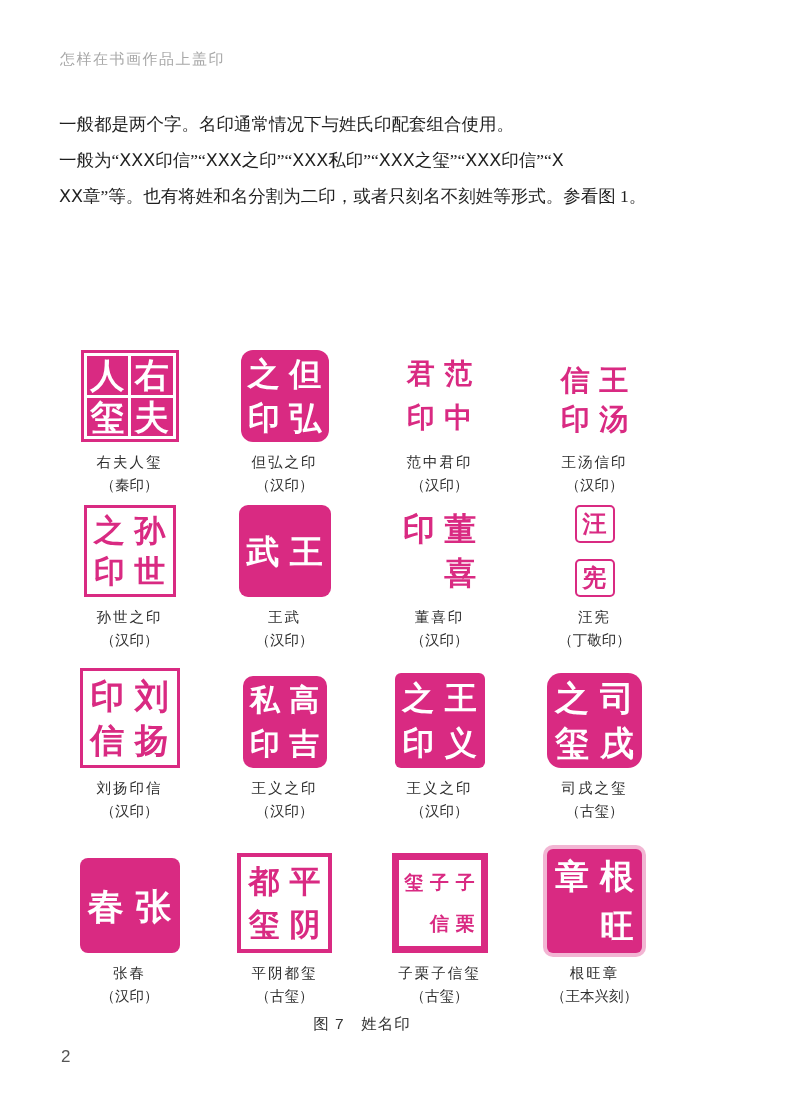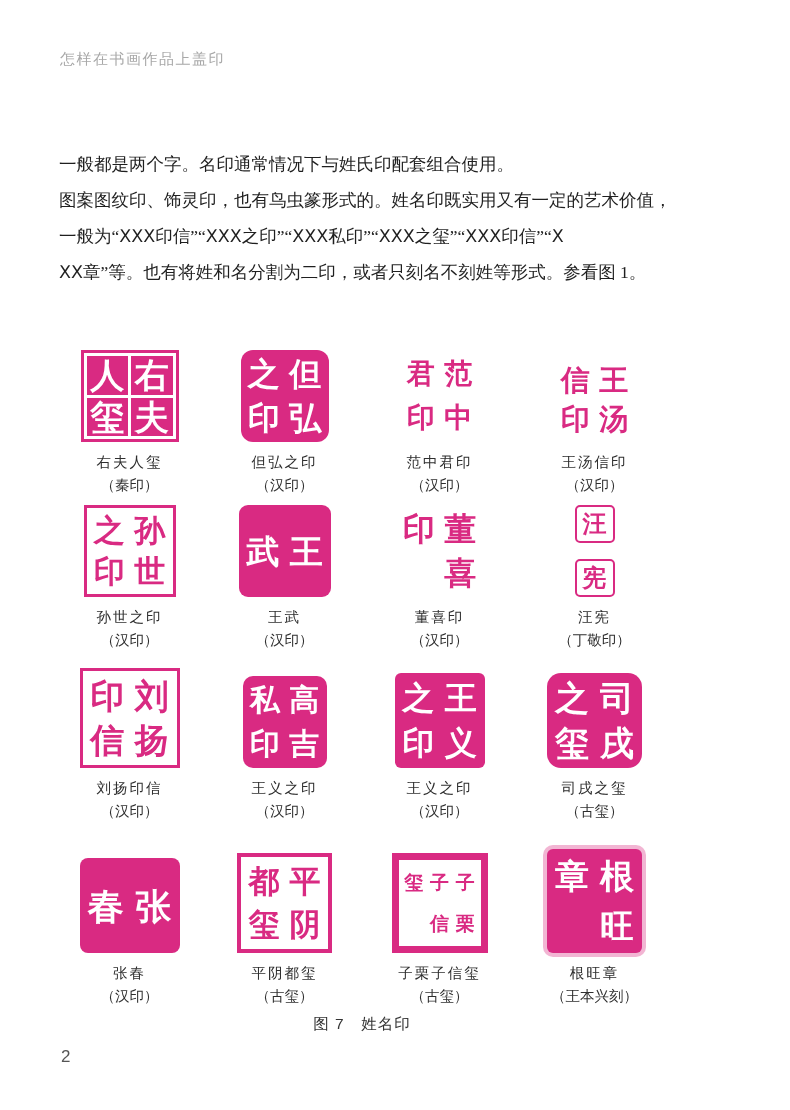--- a/index.html
+++ b/index.html
@@ -7,21 +7,21 @@
     position:relative;width:790px;height:1110px;background:#ffffff;
     font-family:"Liberation Serif",serif;overflow:hidden;
   }
   .running-head{
     position:absolute;left:60px;top:50px;
     font-family:"Liberation Sans",sans-serif;font-size:15px;color:#a8a8a8;
     letter-spacing:1.5px;
   }
   .body-text{
     position:absolute;left:59px;top:106px;width:682px;
-    font-size:17.5px;line-height:36px;color:#1f1f1f;margin-top:40px;
+    font-size:17.5px;line-height:36px;color:#1f1f1f;
   }
   .body-text .line{white-space:nowrap;}
   .body-text .line.indent{text-indent:36px;}
 
   .figure-grid{position:absolute;left:52px;top:350px;width:620px;}
   .seal-row{display:flex;box-sizing:border-box;}
   .seal-row .cell{
     width:155px;display:flex;flex-direction:column;align-items:center;
     justify-content:flex-end;box-sizing:border-box;
   }
@@ -69,21 +69,20 @@
     font-family:"Liberation Sans",sans-serif;font-size:17px;color:#555;
   }
 </style>
 </head>
 <body>
 
 <div class="page">
   <div class="running-head">怎样在书画作品上盖印</div>
   <div class="body-text">
       <div class="line">一般都是两个字。名印通常情况下与姓氏印配套组合使用。</div>
-      <div class="line">图案图纹印、饰灵印，也有鸟虫篆形式的。姓名印既实用又有一定的艺术价值，</div>
       <div class="line">一般为“ⅩⅩⅩ印信”“ⅩⅩⅩ之印”“ⅩⅩⅩ私印”“ⅩⅩⅩ之玺”“ⅩⅩⅩ印信”“Ⅹ</div>
       <div class="line">ⅩⅩ章”等。也有将姓和名分割为二印，或者只刻名不刻姓等形式。参看图 1。</div>
     </div>
   <div class="figure-grid">
       <div class="seal-row row-1">
         <div class="cell">
           <div class="seal quartered" style="width: 98px; height: 94px; grid-template-rows: repeat(2, 1fr);">
             <span style="font-size: 34px;">右</span>
             <span style="font-size: 34px;">夫</span>
             <span style="font-size: 34px;">人</span>

